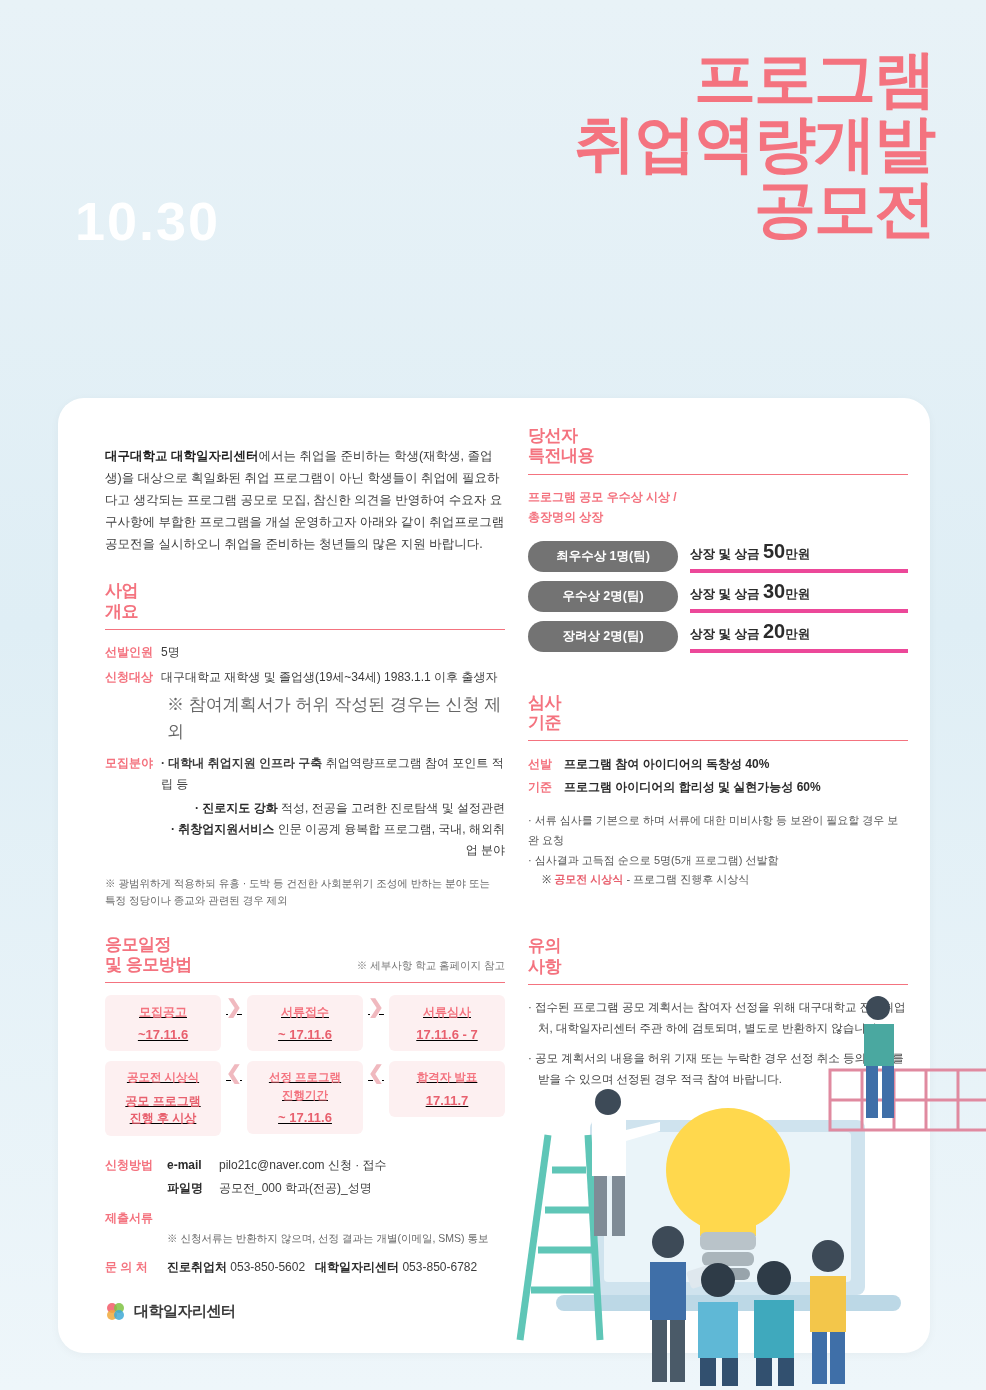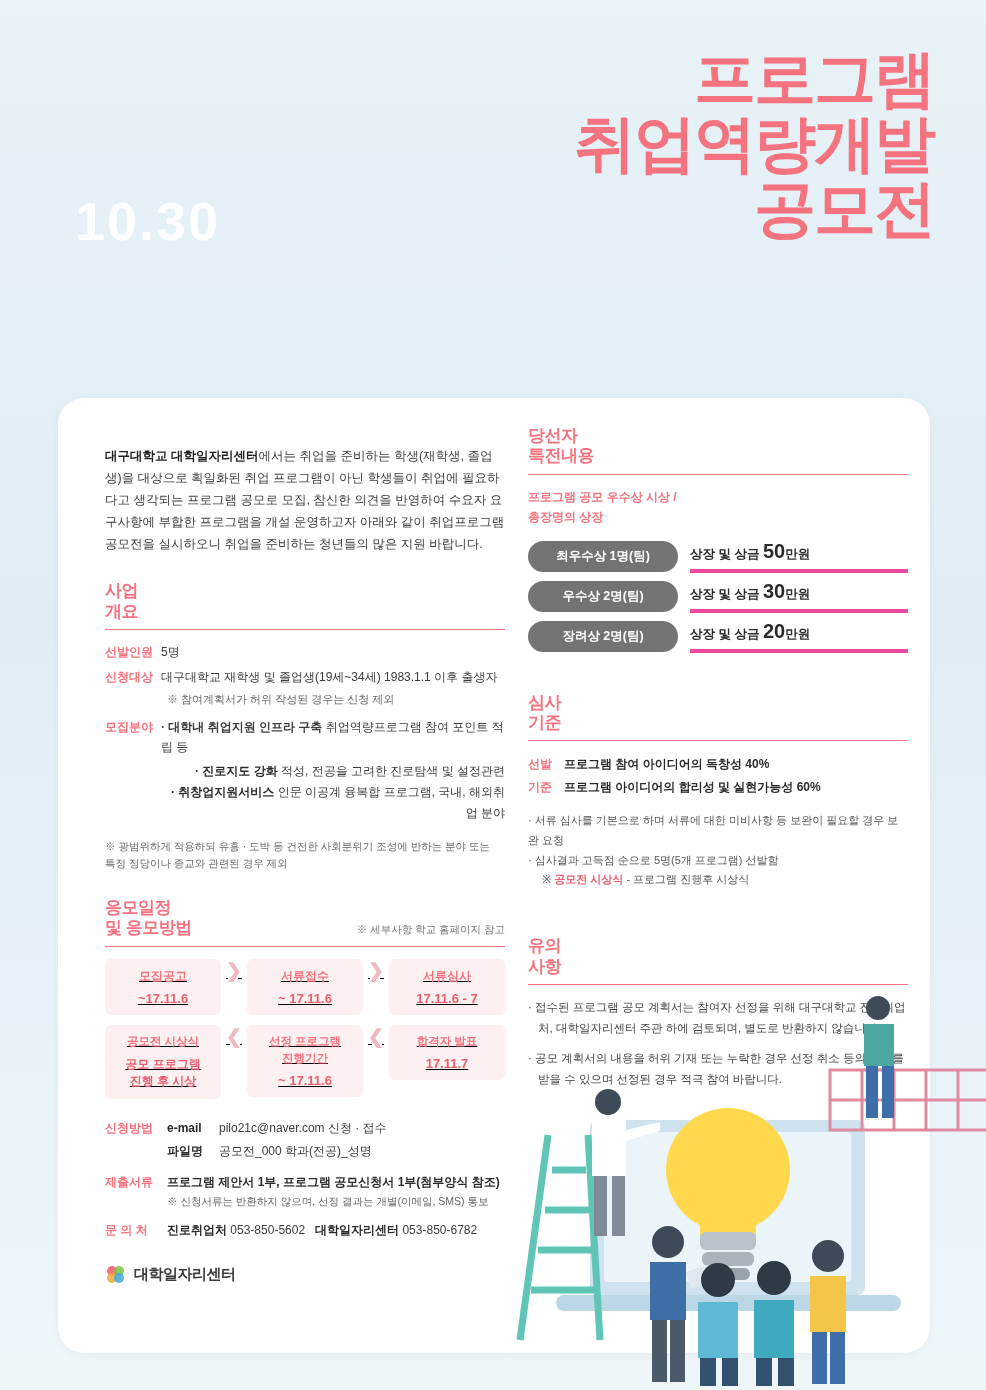--- a/index.html
+++ b/index.html
@@ -50,21 +50,21 @@
     color: #f4737f; font-weight: bold; font-size: 17px; line-height: 1.2;
     letter-spacing: -0.5px;
   }
   .sec-title .l2 { display: block; }
   .rule { height: 1px; background: #f4737f; margin: 7px 0 12px 0; }
 
   
   .kv { display: flex; font-size: 12px; line-height: 1.7; margin-bottom: 4px; }
   .kv .k { color: #f4737f; font-weight: bold; white-space: nowrap; margin-right: 8px; }
   .kv .v { color: #3b3b3b; }
-  .sub { font-size: 11px; color: #666; line-height: 1.6; margin-left: 62px; }
+  .sub { font-size: 17px; color: #666; line-height: 1.6; margin-left: 62px; }
   .bullets { margin: 2px 0 0 62px; text-align: right; }
   .bl { font-size: 12px; color: #3b3b3b; line-height: 1.75; }
   .bl b { color: #2b2b2b; }
   .note {
     font-size: 10.5px; color: #666; line-height: 1.6; margin-top: 14px;
   }
 
   
   .prize-lead { color: #f4737f; font-weight: bold; font-size: 12px; line-height: 1.7; margin-bottom: 12px; }
   .prize-row { display: flex; align-items: center; margin-bottom: 7px; }
@@ -227,21 +227,20 @@
             <span class="k2">e-mail</span>
             <span class="v">pilo21c@naver.com 신청 · 접수</span>
           </div>
           <div class="crow">
             <span class="k"></span>
             <span class="k2">파일명</span>
             <span class="v">공모전_000 학과(전공)_성명</span>
           </div>
           <div class="crow" style="margin-top:8px">
             <span class="k">제출서류</span>
-            <span class="v"><b>프로그램 제안서 1부, 프로그램 공모신청서 1부(첨부양식 참조)</b></span>
           </div>
           <div class="cnote">※ 신청서류는 반환하지 않으며, 선정 결과는 개별(이메일, SMS) 통보</div>
           <div class="crow" style="margin-top:8px">
             <span class="k">문 의 처</span>
             <span class="v">
               <b>진로취업처</b>
               <span>053-850-5602</span>&nbsp;&nbsp;
               <b>대학일자리센터</b>
               <span>053-850-6782</span>
             </span>

